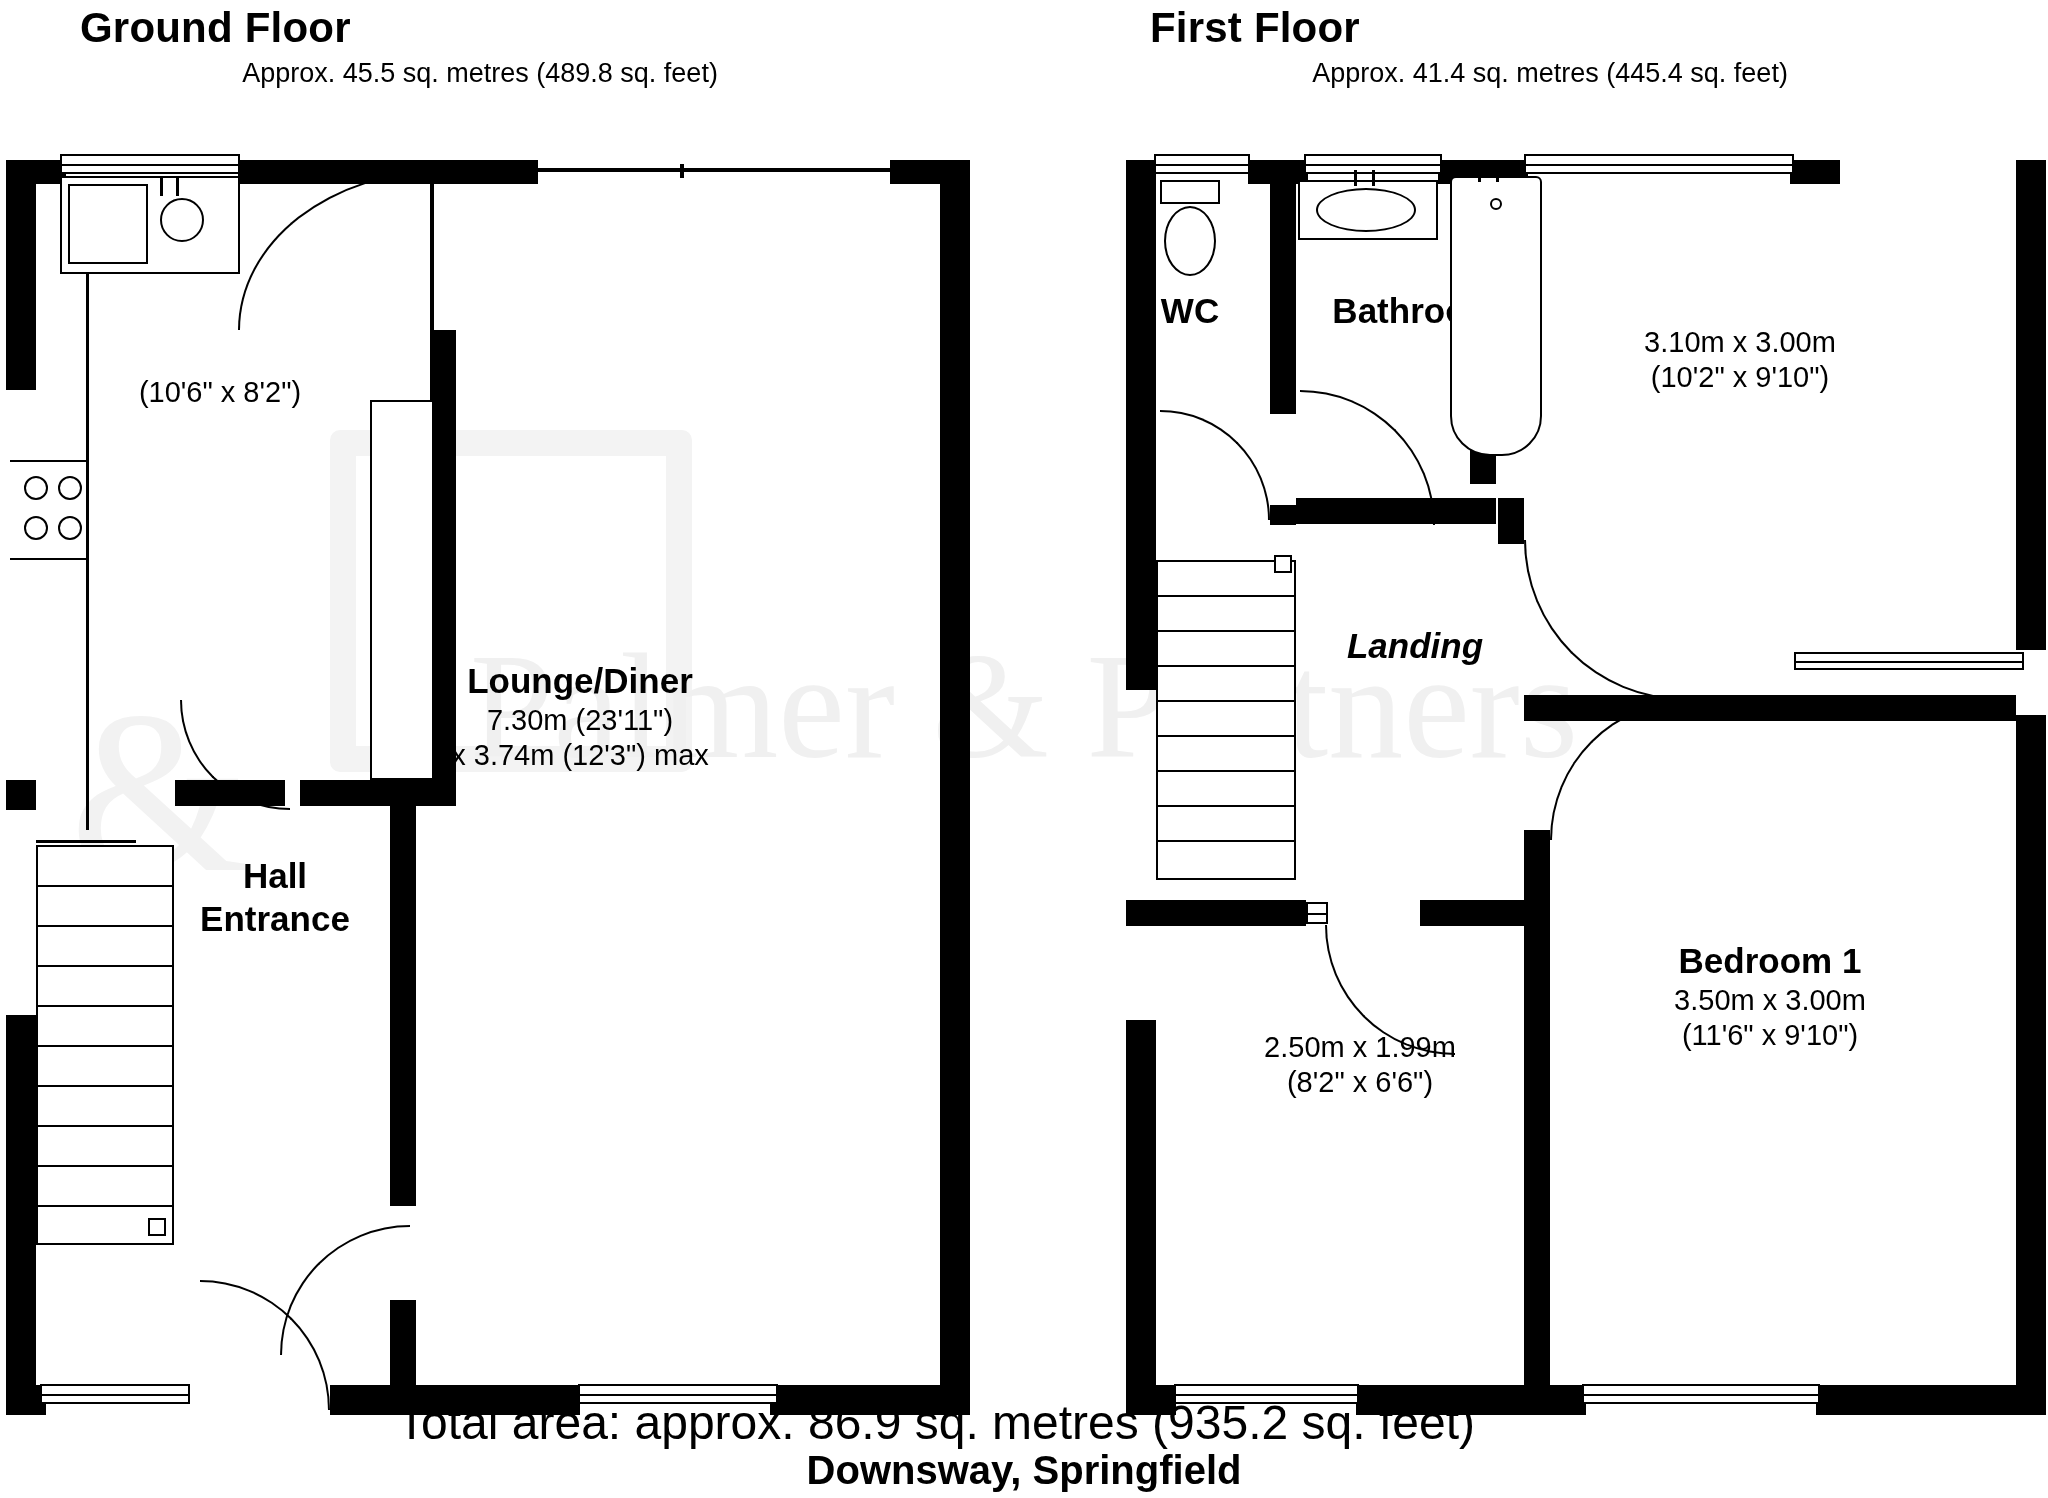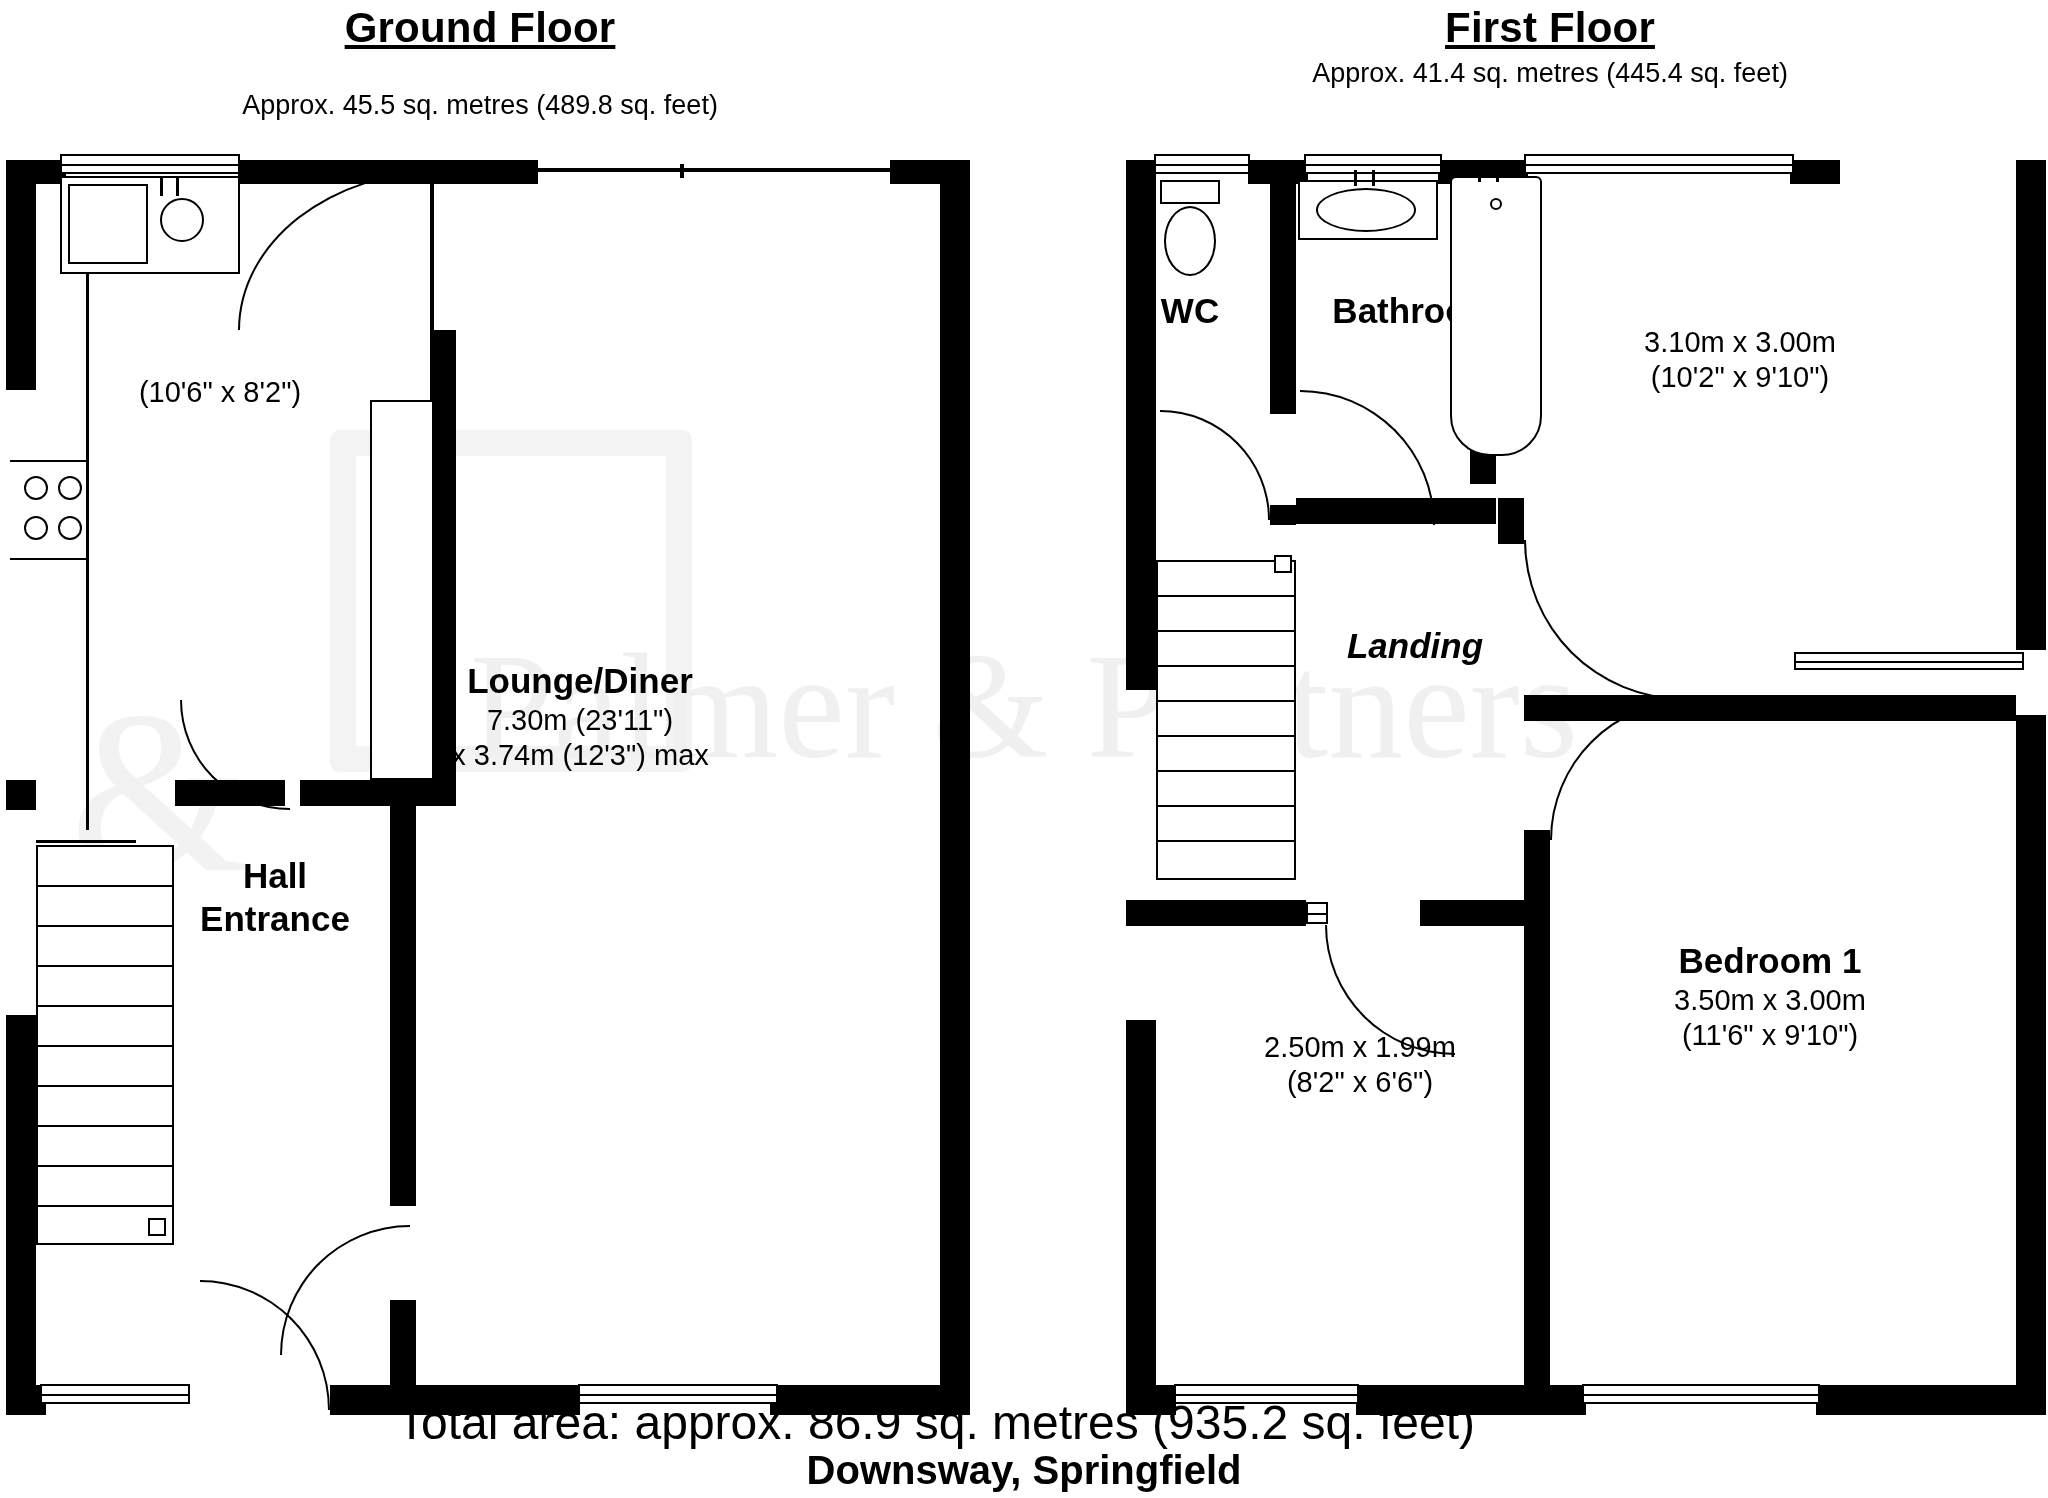--- a/index.html
+++ b/index.html
@@ -12,25 +12,23 @@
     height: 1498px;
     font-family: "Liberation Sans", sans-serif;
     color: #000000;
     position: relative;
     overflow: hidden;
   }
 
   
   .floor-title {
     position: absolute;
-    text-align: center;
     font-weight: bold;
     font-size: 42px;
     letter-spacing: 0.2px;
-    text-decoration: underline;
   }
   .floor-sub {
     position: absolute;
     text-align: center;
     font-size: 27px;
   }
 
   
   .plan {
     position: absolute;
@@ -167,21 +165,21 @@
   .layer-plan { position: absolute; z-index: 2; }
 </style>
 </head>
 <body>
 
 <div class="wm-box"></div>
 <div class="wm-amp">&amp;</div>
 <div class="watermark">Palmer &amp; Partners</div>
 
 <div class="floor-title" style="left:80px; top:4px; width:800px;">Ground Floor</div>
-<div class="floor-sub" style="left:80px; top:58px; width:800px;margin-top:32px;">Approx. 45.5 sq. metres (489.8 sq. feet)</div>
+<div class="floor-sub" style="left:80px; top:58px; width:800px;">Approx. 45.5 sq. metres (489.8 sq. feet)</div>
 
 <div class="floor-title" style="left:1150px; top:4px; width:800px;">First Floor</div>
 <div class="floor-sub" style="left:1150px; top:58px; width:800px;">Approx. 41.4 sq. metres (445.4 sq. feet)</div>
 
 <div class="plan layer-plan" style="left:0px; top:140px; width:990px; height:1180px;">
 
   <div class="wall" style="left:6px; top:20px; width:60px; height:24px;"></div>
   <div class="wall" style="left:238px; top:20px; width:300px; height:24px;"></div>
   <div class="wall" style="left:890px; top:20px; width:80px; height:24px;"></div>
 

